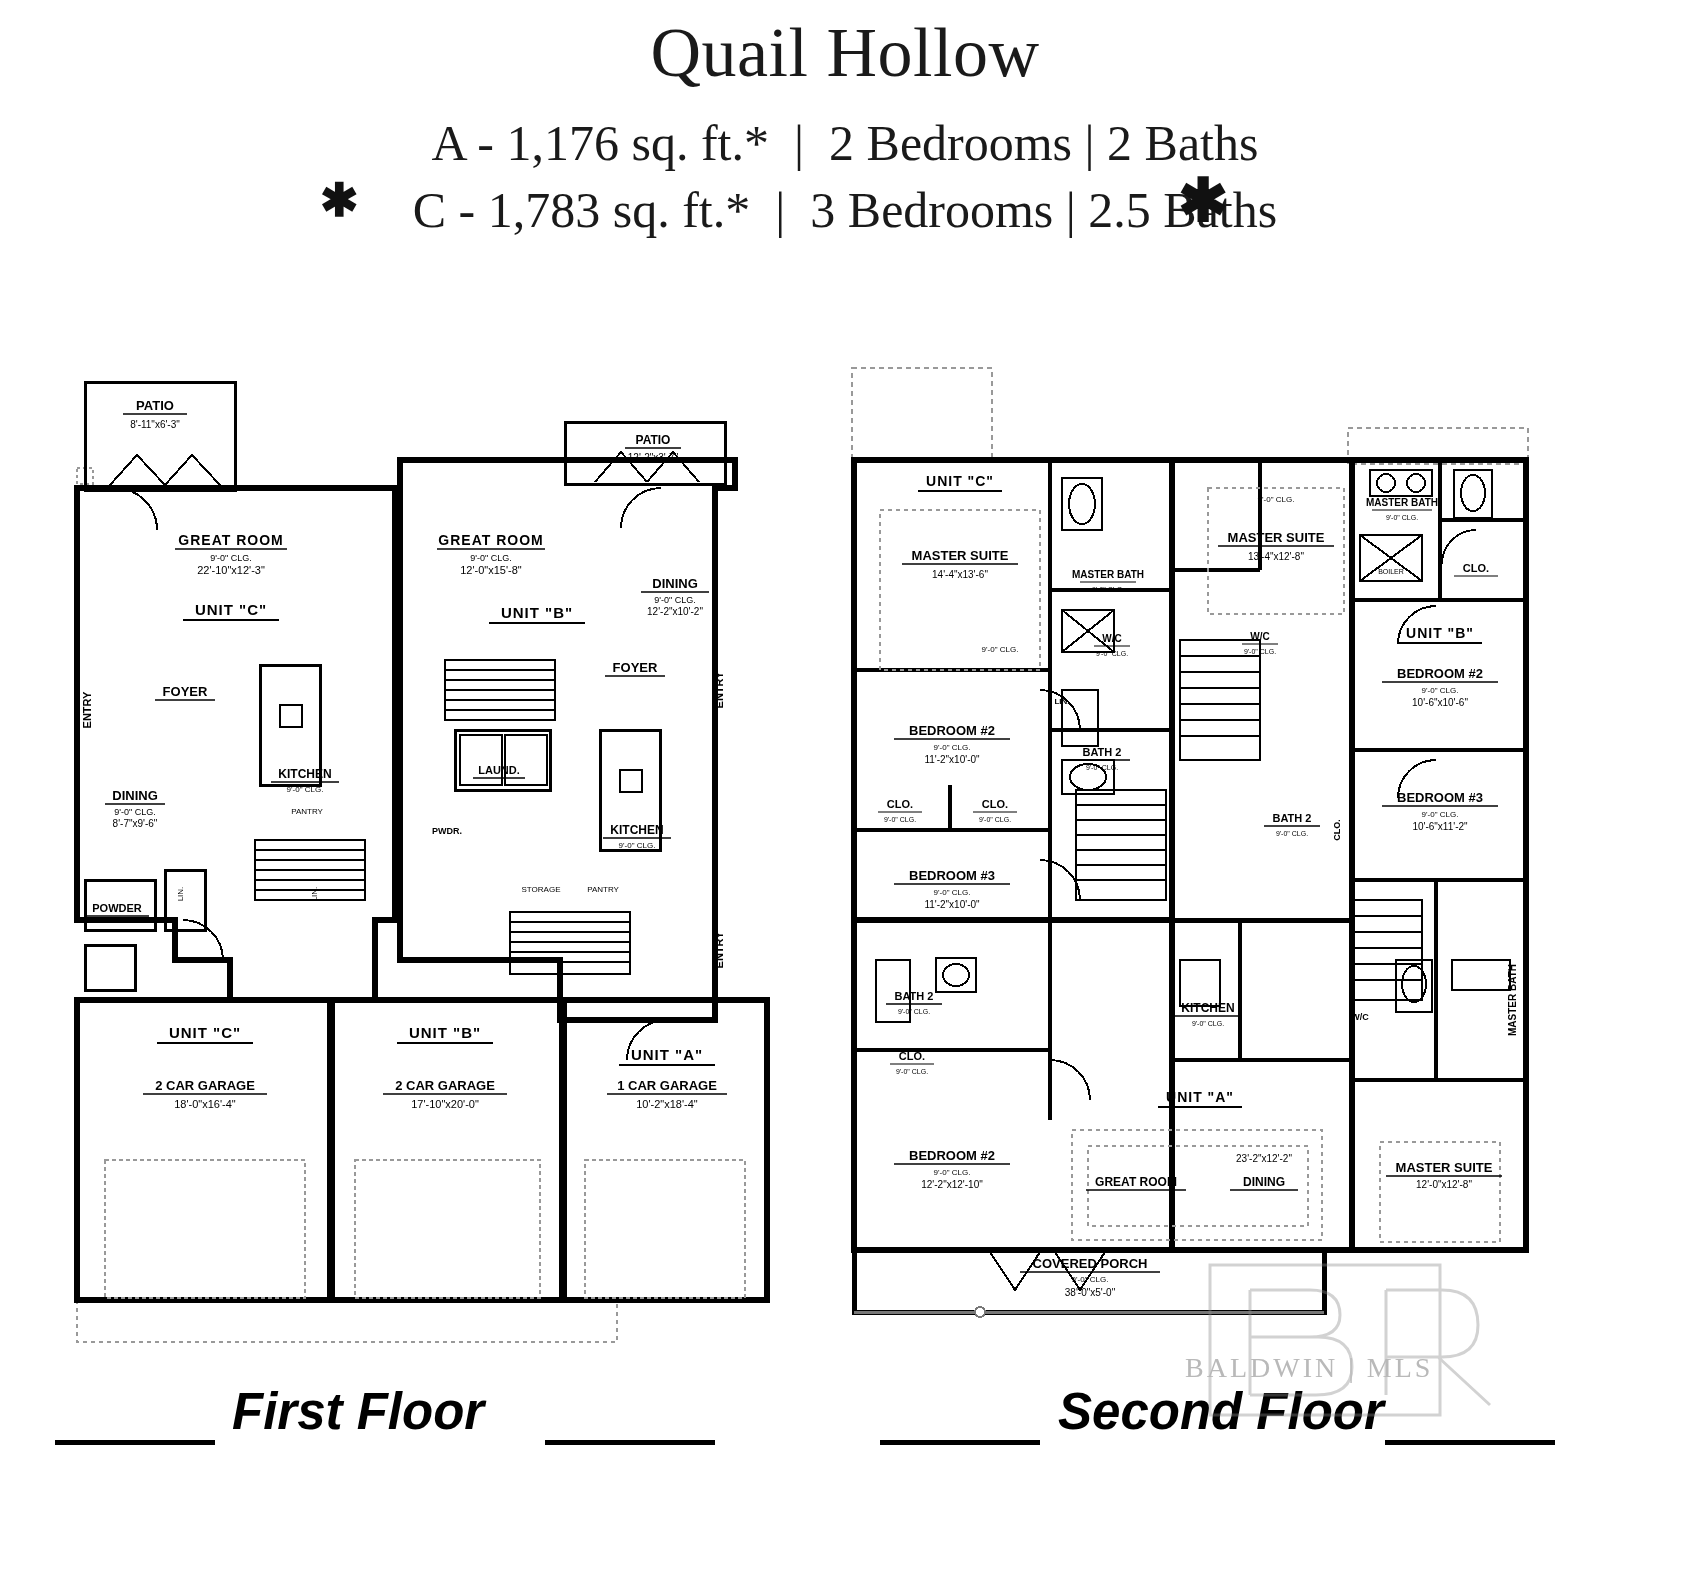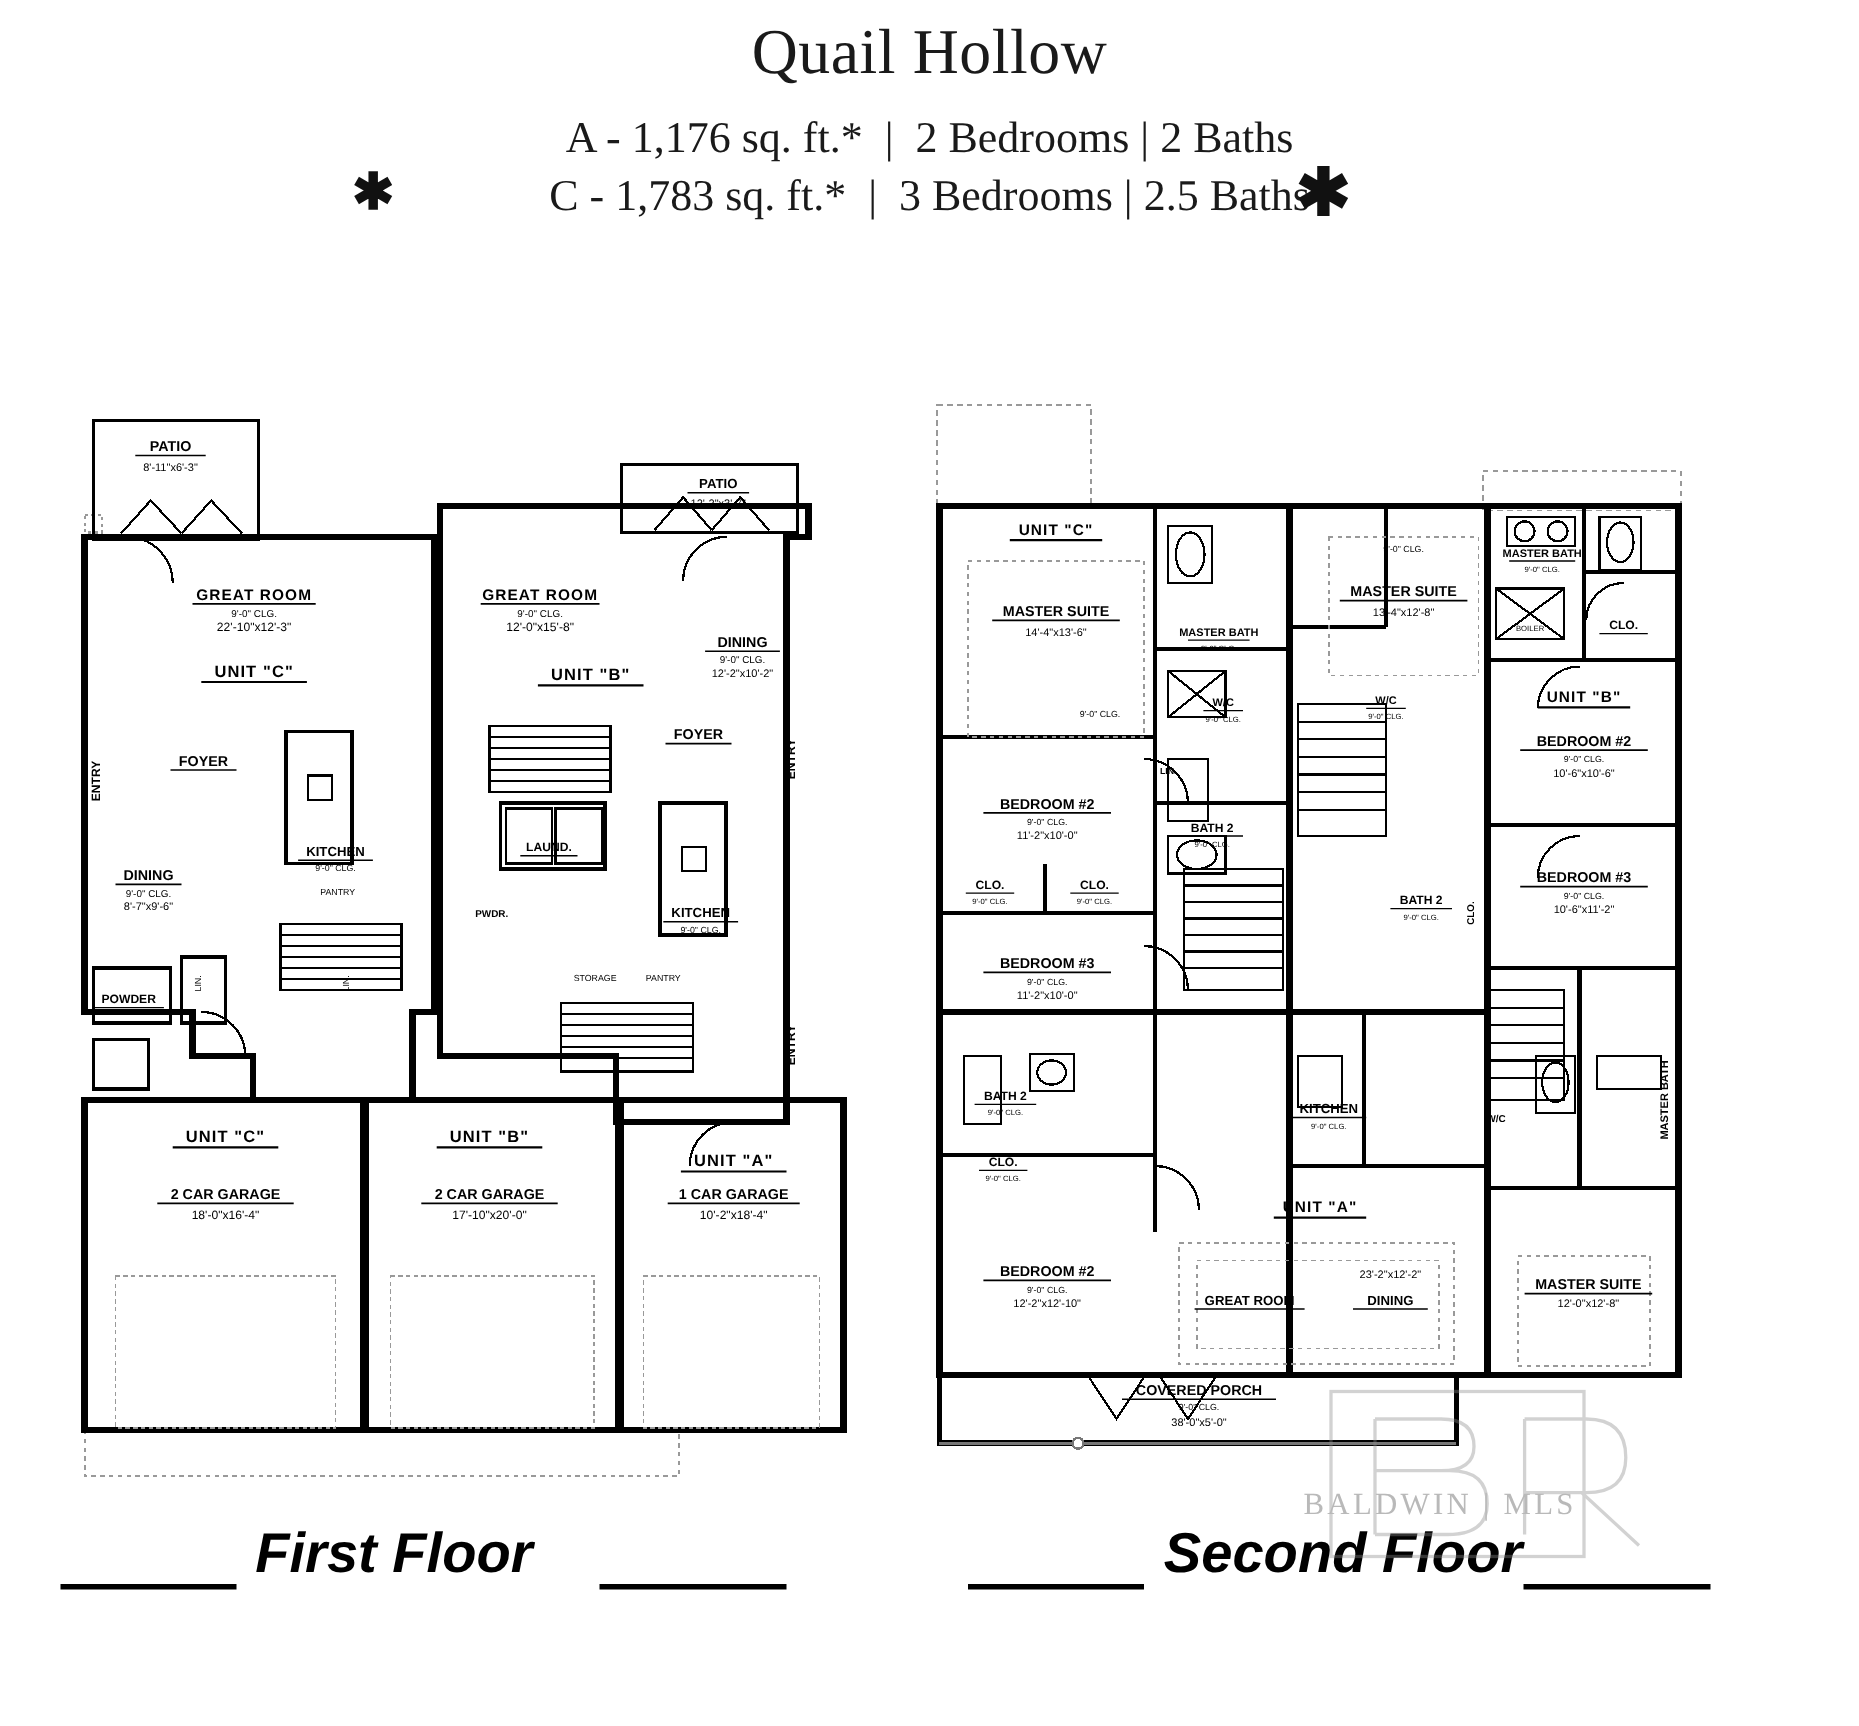--- a/index.html
+++ b/index.html
@@ -13,30 +13,30 @@
     width: 1690px;
     height: 1569px;
     background: #ffffff;
     overflow: hidden;
   }
 
   
   #header { position: absolute; left: 0; top: 0; width: 1690px; text-align: center; }
   #title {
     font-family: "Liberation Serif", serif;
-    font-size: 58px;
+    font-size: 70px;
     line-height: 1.0;
     letter-spacing: 0.5px;
     color: #1a1a1a;
     margin-top: 18px;
     font-weight: 400;
   }
   .spec-line {
     font-family: "Liberation Serif", serif;
-    font-size: 40px;
+    font-size: 50px;
     line-height: 1.33;
     color: #1a1a1a;
     white-space: pre;
   }
   #spec-list { margin-top: 22px; }
   .spec-row { position: relative; display: block; }
   .star {
     font-family: "Liberation Serif", serif;
     color: #111;
     font-weight: bold;

